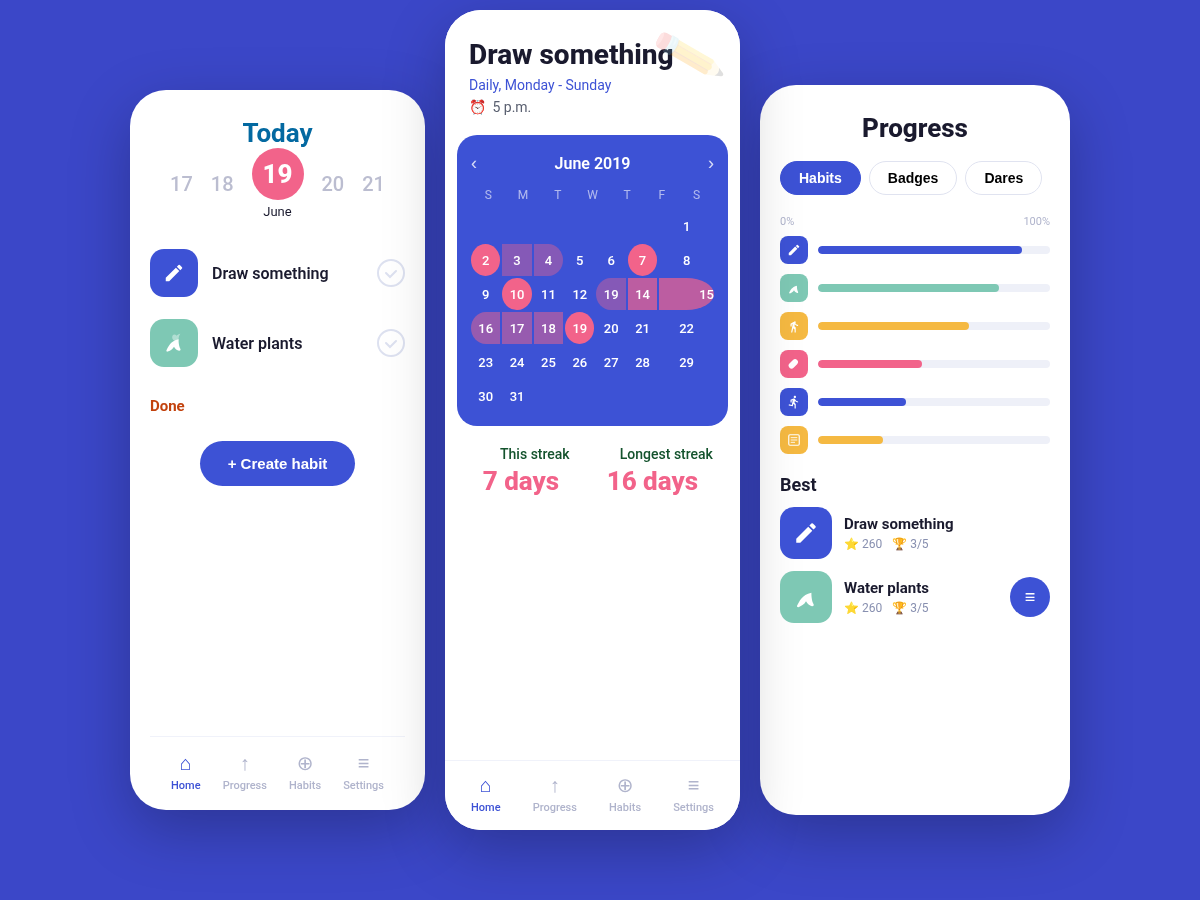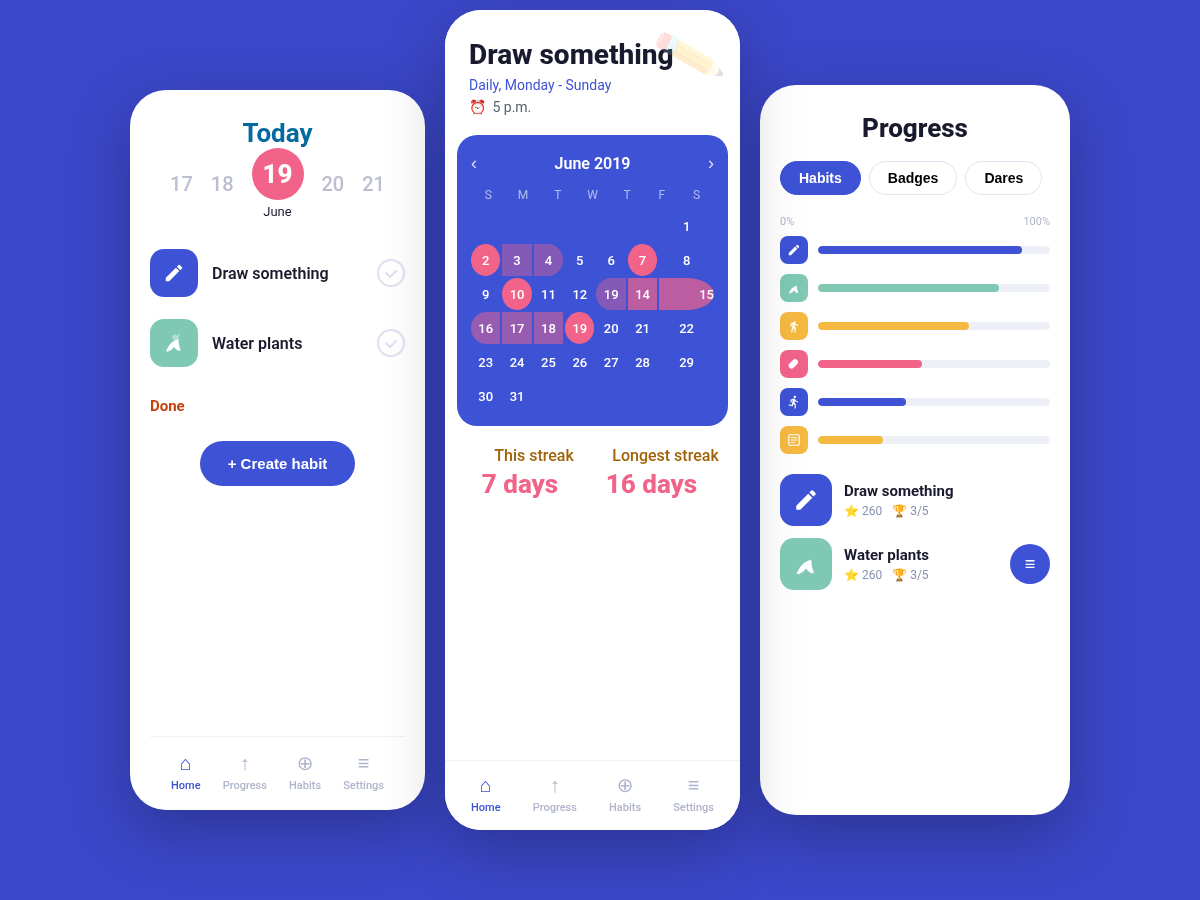--- a/index.html
+++ b/index.html
@@ -253,21 +253,21 @@
       z-index: 1;
     }
 
     .streak-section {
       display: flex;
       justify-content: space-around;
       padding: 20px 16px;
       background: #fff;
     }
     .streak-block { text-align: center; }
-    .streak-label { font-size: 16px; color: #a16207; font-weight: 500; margin-left: 28px; }
+    .streak-label { font-size: 14px; color: #14532d; font-weight: 500; margin-left: 28px; }
     .streak-value { font-size: 26px; font-weight: 800; color: #f2638a; margin-top: 4px; }
 
     .center-bottom-nav {
       display: flex;
       justify-content: space-around;
       align-items: center;
       padding: 12px 10px 16px;
       border-top: 1px solid #f0f2fa;
       background: #fff;
       margin-top: auto;
@@ -658,20 +658,21 @@
             <path d="M7 8h10M7 12h10M7 16h6" stroke="white" stroke-width="1.5" stroke-linecap="round"></path>
           </svg>
       </div>
       <div class="prog-bar-track">
         <div class="prog-bar-fill" style="width:28%;background:#f5b942;"></div>
       </div>
     </div>
   </div>
 
   <div class="best-section">
+    <div class="best-label">Best</div>
 
     <div class="best-item">
       <div class="best-icon" style="background:#3d52d5;">
         <svg width="26" height="26" viewBox="0 0 24 24" fill="none">
             <path d="M3 17.25V21h3.75L17.81 9.94l-3.75-3.75L3 17.25zM20.71 7.04a1 1 0 000-1.41l-2.34-2.34a1 1 0 00-1.41 0l-1.83 1.83 3.75 3.75 1.83-1.83z" fill="white"></path>
           </svg>
       </div>
       <div class="best-info">
         <div class="best-name">Draw something</div>
         <div class="best-stats">

